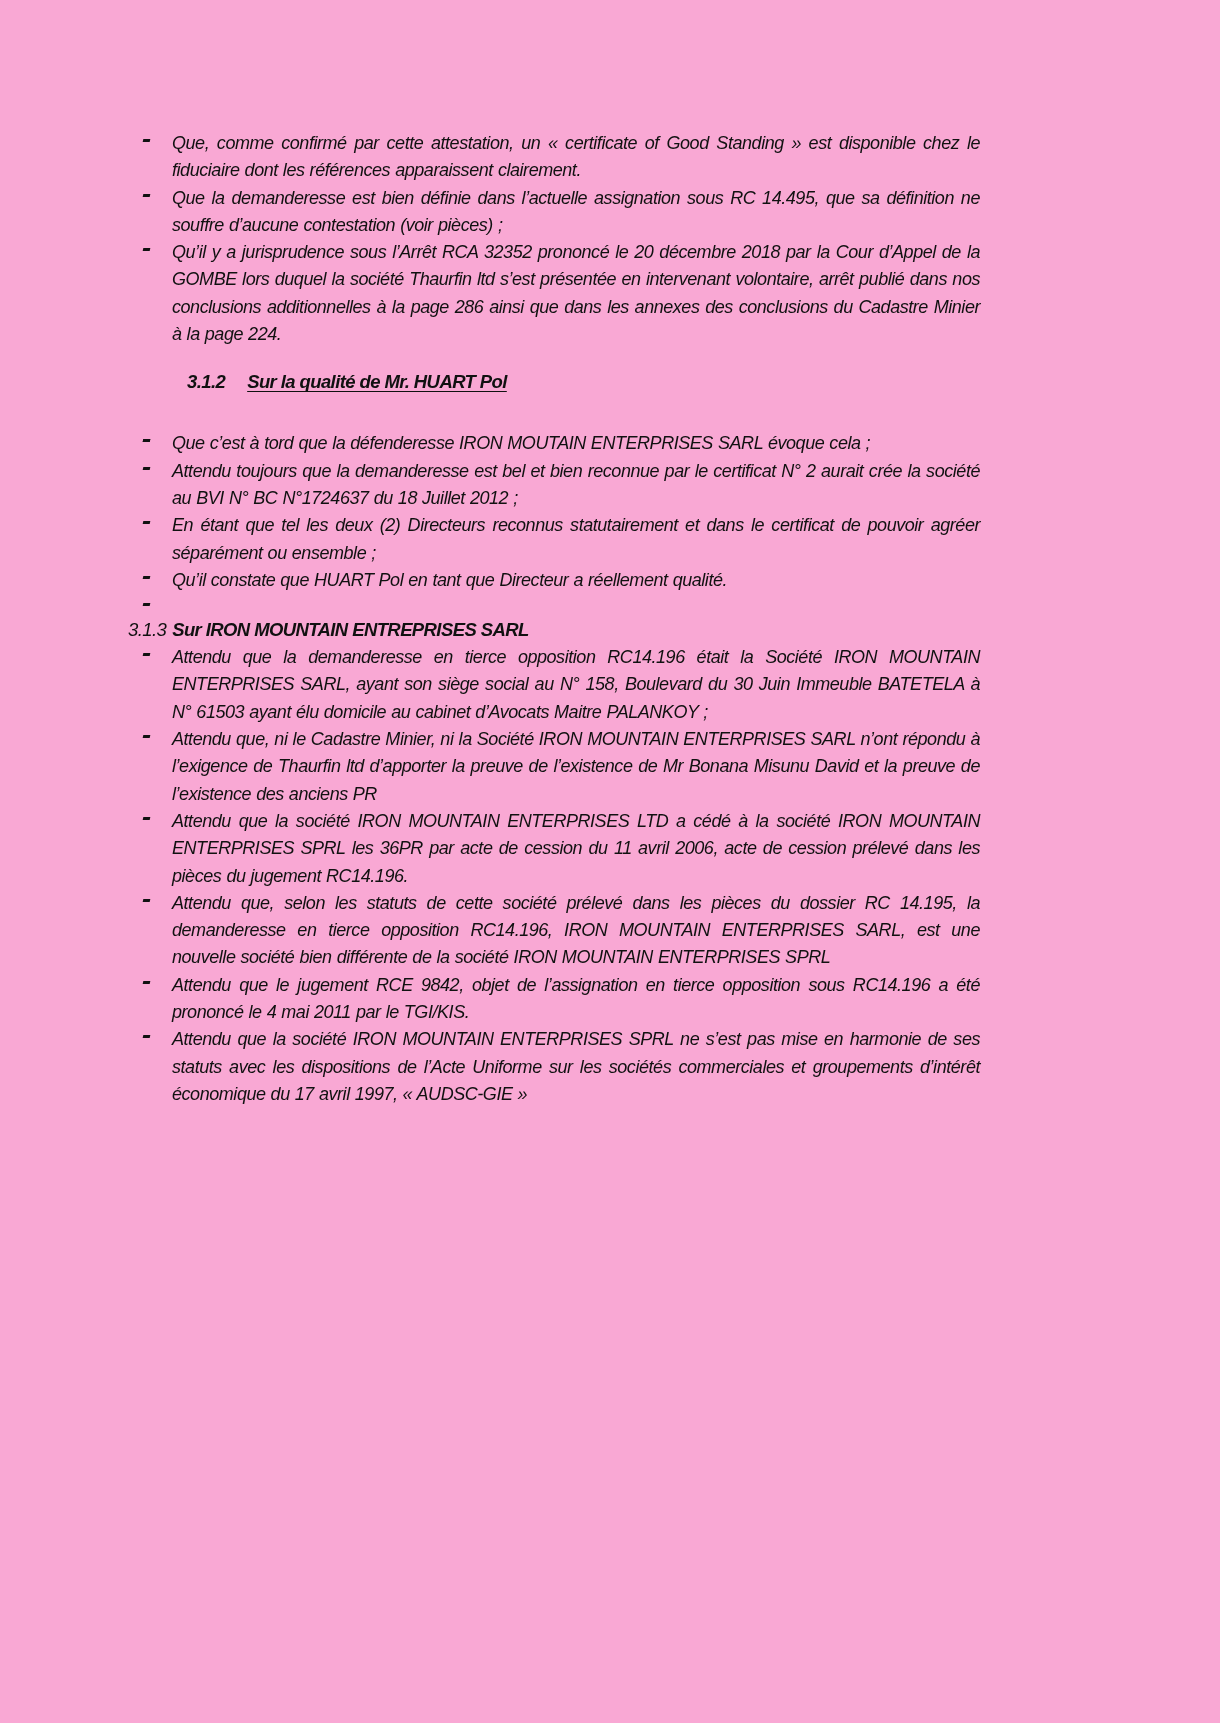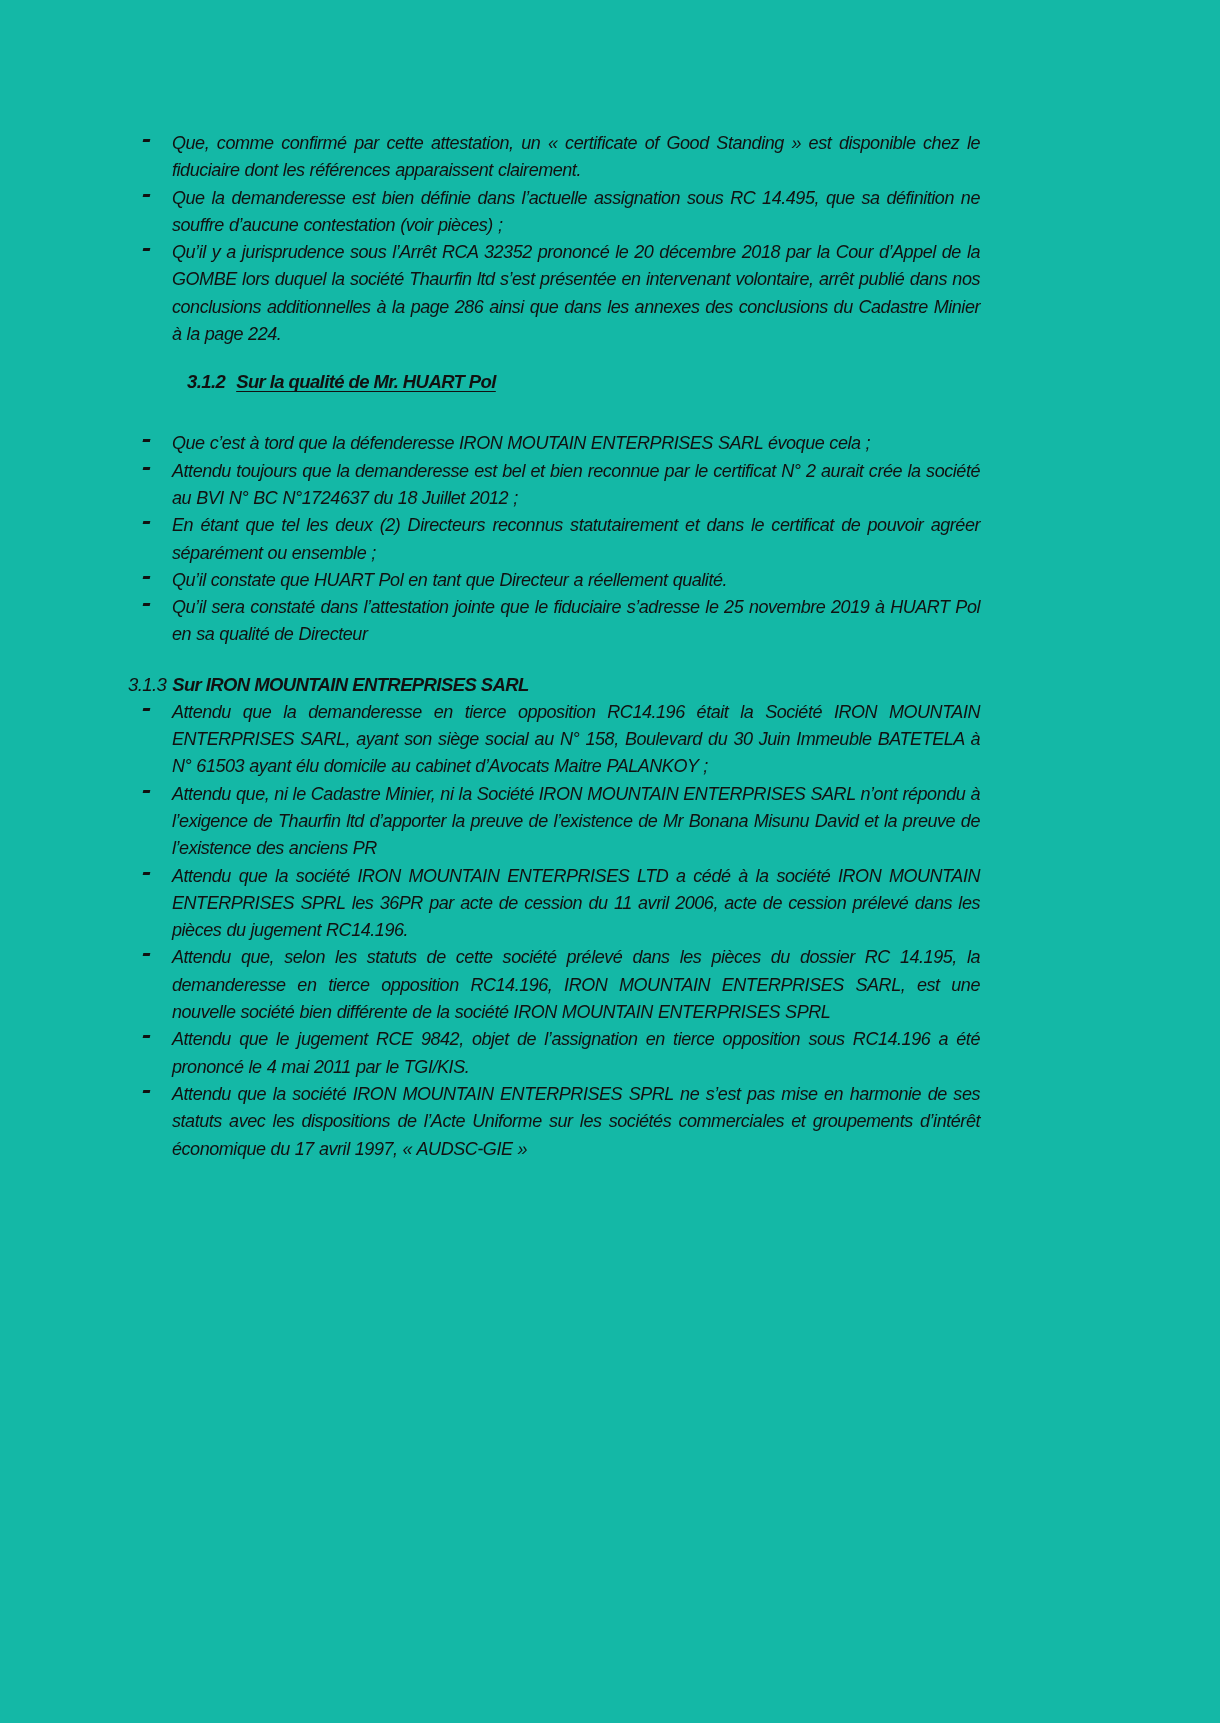--- a/index.html
+++ b/index.html
@@ -1,40 +1,40 @@
 <!DOCTYPE html>
 <html><head>
 <meta charset="utf-8">
 <style>
   html, body { margin: 0; padding: 0; background: #ffffff; }
   body { width: 1220px; height: 1723px; position: relative; overflow: hidden; }
   .page {
     position: absolute; left: 0; top: 0; width: 1220px; height: 1723px;
-    background: #14b8a6; color: #111111;
+    background: #f9a8d4; color: #111111;
     font-family: "Liberation Sans", sans-serif;
   }
   .content {
     position: absolute; left: 140px; top: 130px; width: 840px;
   }
   ul.bullets { list-style: none; margin: 0; padding: 0; }
   ul.bullets li {
     position: relative; padding-left: 32px;
     font-style: italic; font-size: 18px; line-height: 27.3px;
     letter-spacing: -0.45px; word-spacing: 0.5px;
     text-align: justify;
   }
   ul.bullets li .dash {
     position: absolute; left: 3px; top: 9px; width: 7px; height: 3px;
     background: #111; transform: skewX(-12deg);
   }
   .heading-312 {
     margin: 20px 0 0 47px; font-size: 18.5px; font-weight: bold; font-style: italic;
     letter-spacing: -0.6px; line-height: 28px;
   }
-  .heading-312 .num { margin-right: 11px; font-style: italic; }
+  .heading-312 .num { margin-right: 22px; font-style: italic; }
   .heading-312 .title { text-decoration: underline; text-underline-offset: 3px; }
   .heading-313 {
     margin: 22px 0 0 -12px; font-size: 18.5px; font-style: italic;
     letter-spacing: -0.6px; line-height: 28px;
   }
   .heading-313 .num { font-style: italic; margin-right: 6px; text-align: right; }
   .heading-313 .title { font-weight: bold; }
   .gap-after-312 { height: 34px; }
 </style>
 </head>
@@ -53,21 +53,21 @@
       <span class="num">3.1.2</span><span class="title">Sur la qualité de Mr. HUART Pol</span>
     </div>
     <div class="gap-after-312"></div>
 
     <ul class="bullets">
       <li><span class="dash"></span></li>
       <li><span class="dash"></span><span>Que c’est à tord que la défenderesse IRON MOUTAIN ENTERPRISES SARL évoque cela ;</span></li>
       <li><span class="dash"></span><span>Attendu toujours que la demanderesse est bel et bien reconnue par le certificat N° 2 aurait crée la société au BVI N° BC N°1724637 du 18 Juillet 2012 ;</span></li>
       <li><span class="dash"></span><span>En étant que tel les deux (2) Directeurs reconnus statutairement et dans le certificat de pouvoir agréer séparément ou ensemble ;</span></li>
       <li><span class="dash"></span><span>Qu’il constate que HUART Pol en tant que Directeur a réellement qualité.</span></li>
-      <li><span class="dash"></span><span>Qu’il sera constaté dans l’attestation jointe que le fiduciaire s’adresse le 25 novembre 2019 à HUART Pol en sa qualité de Directeur</span></li>
+      <li><span class="dash"></span></li>
     </ul>
 
     <div class="heading-313">
       <span class="num">3.1.3</span><span class="title">Sur IRON MOUNTAIN ENTREPRISES SARL</span>
     </div>
 
     <ul class="bullets">
       <li><span class="dash"></span><span>Attendu que la demanderesse en tierce opposition RC14.196 était la Société IRON MOUNTAIN ENTERPRISES SARL, ayant son siège social au N° 158, Boulevard du 30 Juin Immeuble BATETELA à N° 61503 ayant élu domicile au cabinet d’Avocats Maitre PALANKOY ;</span></li>
       <li><span class="dash"></span><span>Attendu que, ni le Cadastre Minier, ni la Société IRON MOUNTAIN ENTERPRISES SARL n’ont répondu à l’exigence de Thaurfin ltd d’apporter la preuve de l’existence de Mr Bonana Misunu David et la preuve de l’existence des anciens PR</span></li>
       <li><span class="dash"></span><span>Attendu que la société IRON MOUNTAIN ENTERPRISES LTD a cédé à la société IRON MOUNTAIN ENTERPRISES SPRL les 36PR par acte de cession du 11 avril 2006, acte de cession prélevé dans les pièces du jugement RC14.196.</span></li>

